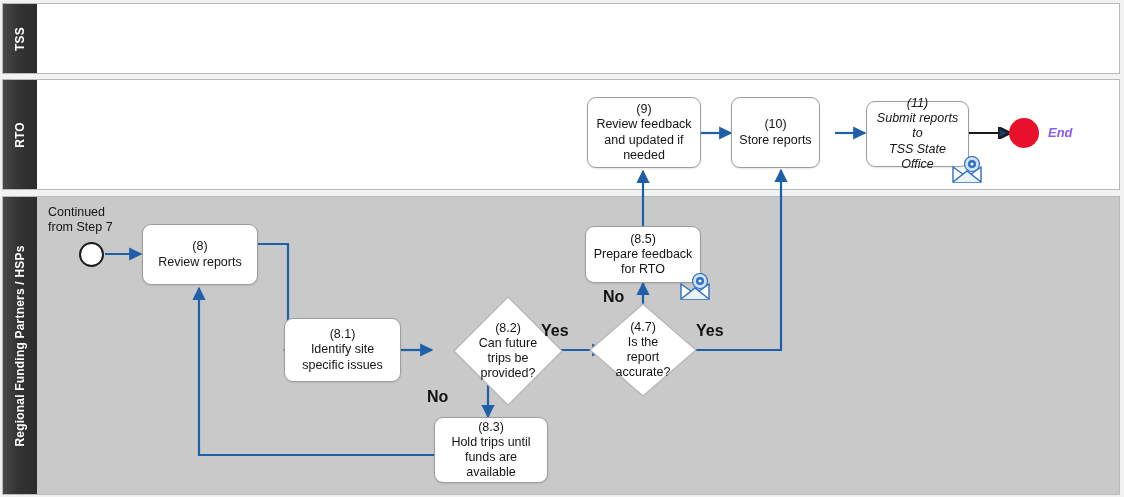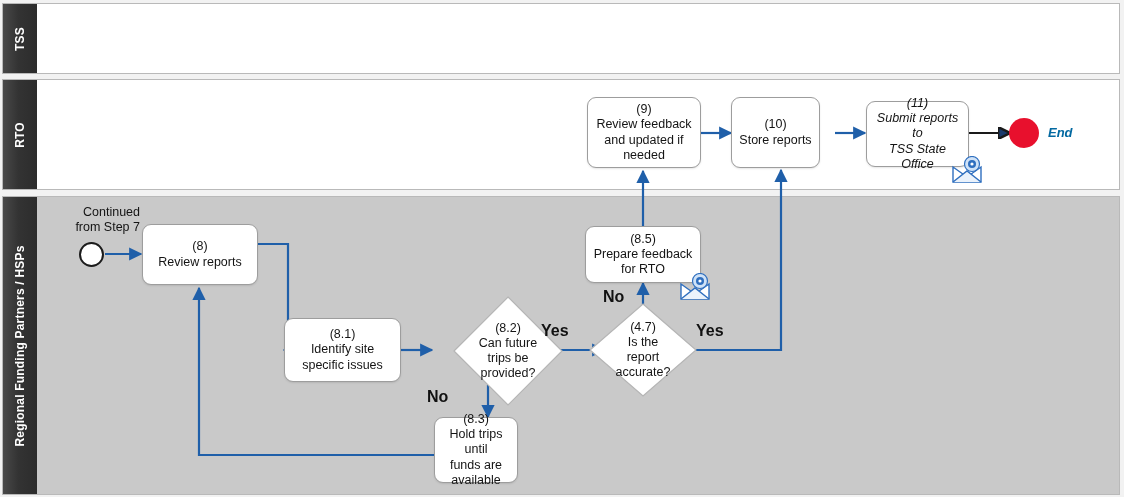--- a/index.html
+++ b/index.html
@@ -111,38 +111,38 @@
     border-radius: 50%;
     box-sizing: border-box;
     z-index: 5;
   }
 
   
   .anno {
     position: absolute;
     font-size: 12.5px;
     color: #141414;
-    text-align: right;
+    text-align: left;
     line-height: 1.2;
     white-space: pre-line;
     z-index: 6;
   }
   .flow-label {
     position: absolute;
     font-size: 16px;
     font-weight: bold;
     color: #111111;
     z-index: 7;
   }
   .end-label {
     position: absolute;
     font-size: 13px;
     font-weight: bold;
     font-style: italic;
-    color: #0369a1;
+    color: #8b5cf6;
     z-index: 6;
   }
 
   
   #connectors {
     position: absolute;
     left: 0; top: 0;
     width: 1124px;
     height: 497px;
     z-index: 3;
@@ -236,21 +236,21 @@
   <div class="diamond" style="left:452px; top:295px; width:112px; height:112px;">
     <svg class="shape" viewBox="0 0 112 112" xmlns="http://www.w3.org/2000/svg">
       <polygon points="56,2 110,56 56,110 2,56" fill="#ffffff" stroke="#b5b5b5" stroke-width="1.2"></polygon>
     </svg>
     <div class="dlabel">(8.2)
 Can future
 trips be
 provided?</div>
   </div>
 
-  <div class="node" style="left:434px; top:417px; width:84px; height:66px;">
+  <div class="node" style="left:434px; top:417px; width:114px; height:66px;">
     <span class="node-text">(8.3)
 Hold trips until
 funds are
 available</span>
   </div>
 
   <div class="diamond" style="left:588px; top:302px; width:110px; height:96px;">
     <svg class="shape" viewBox="0 0 110 96" xmlns="http://www.w3.org/2000/svg">
       <polygon points="55,2 108,48 55,94 2,48" fill="#ffffff" stroke="#b5b5b5" stroke-width="1.2"></polygon>
     </svg>

